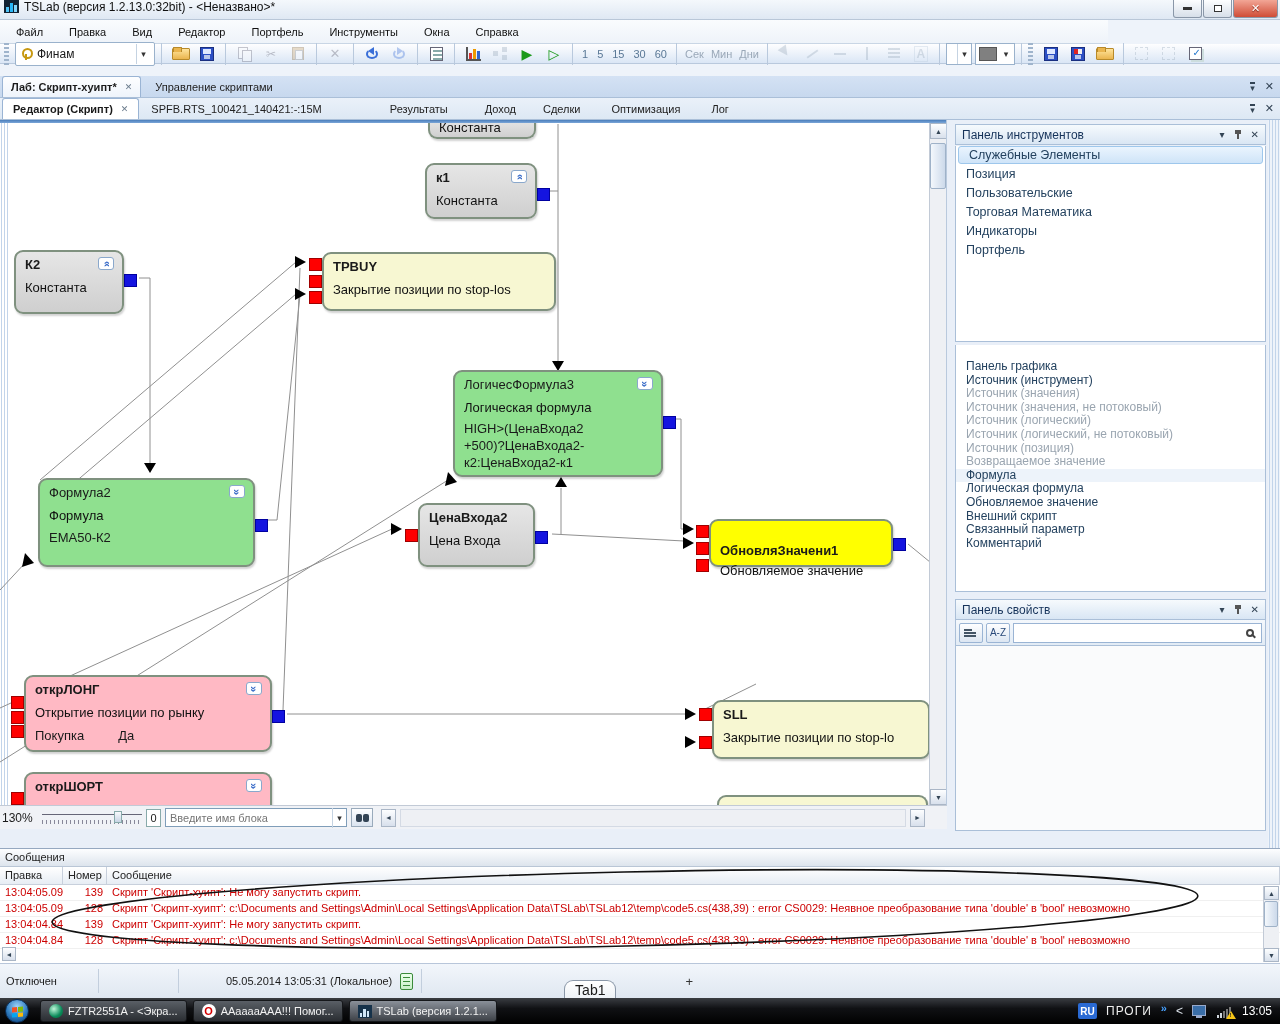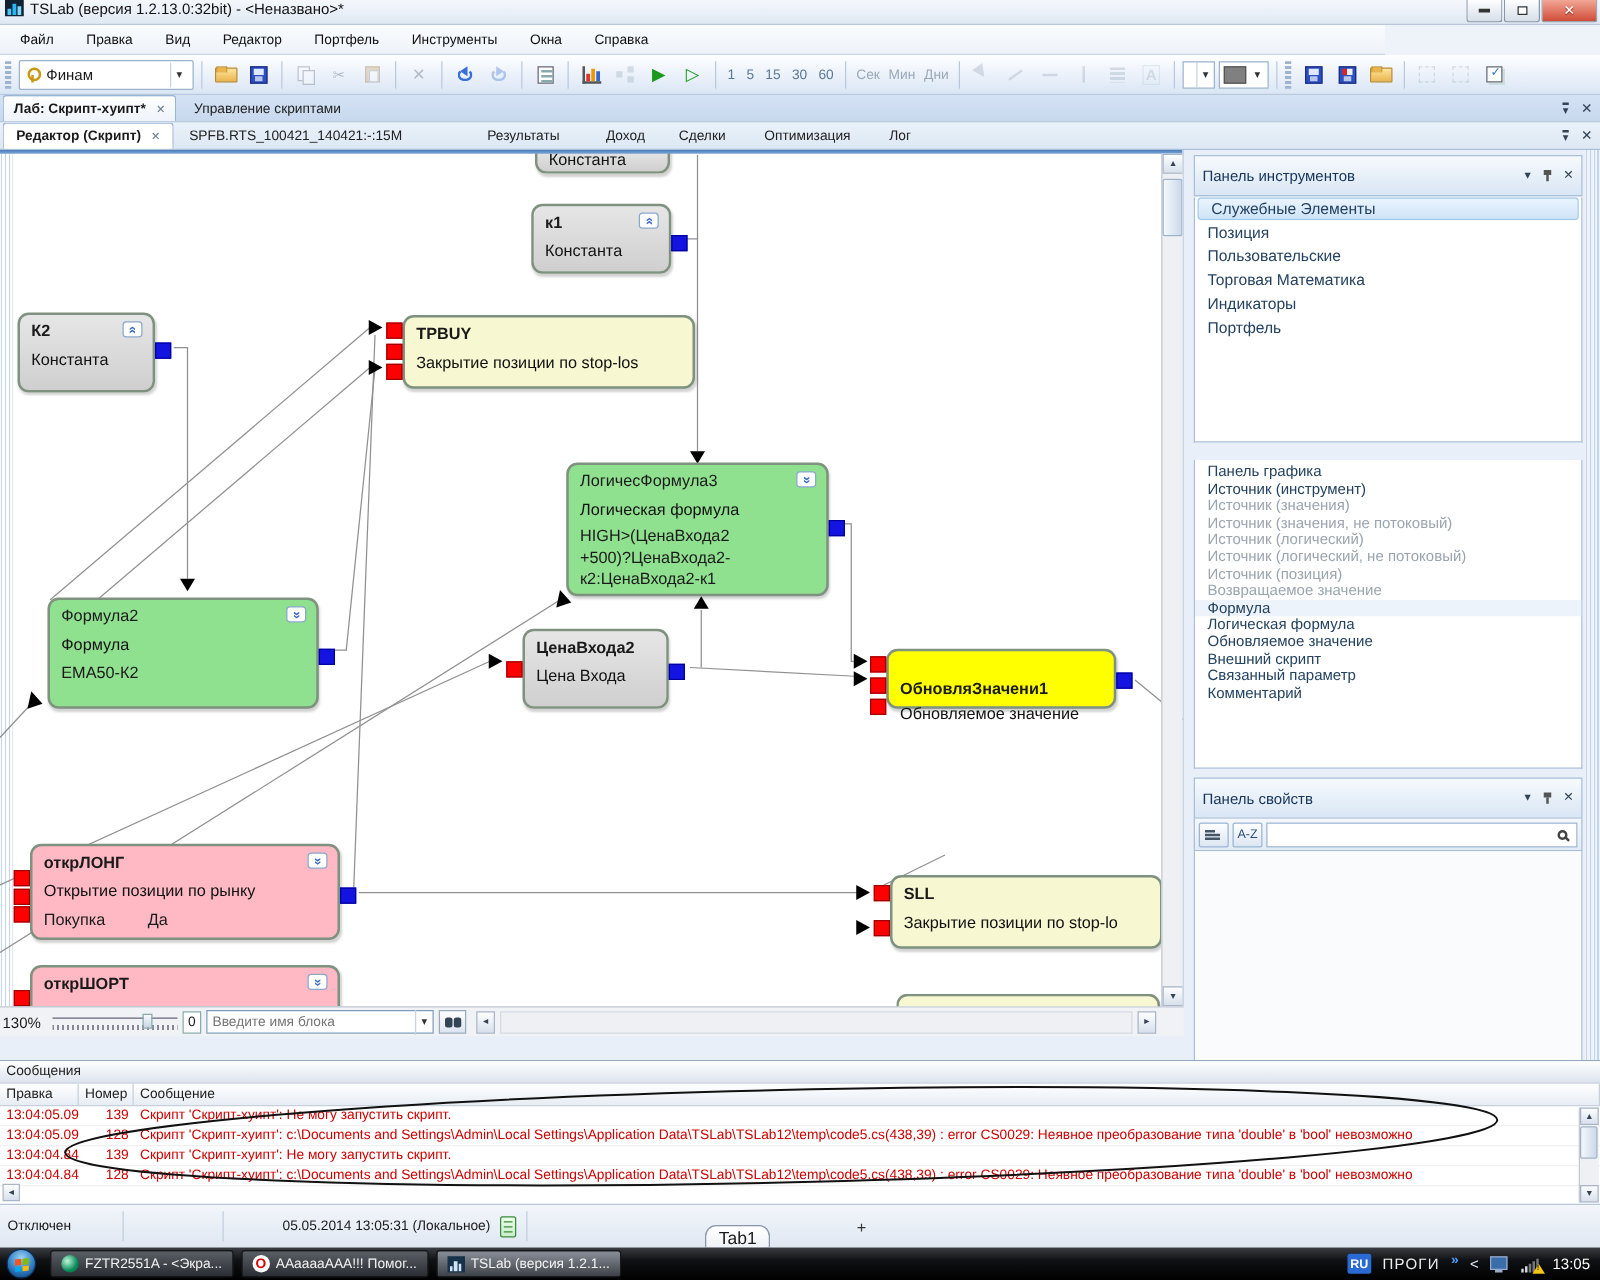--- a/index.html
+++ b/index.html
@@ -17,21 +17,21 @@
   .winbtn .bar { width:9px; height:3px; background:#333; }
   .winbtn .restore { width:8px; height:7px; border:1px solid #333; position:relative; background:#fff;}
   .winbtn .restore::before { content:""; position:absolute; left:2px; top:-3px; width:8px; height:7px; border:1px solid #333; background:#fff; z-index:-1;}
   .winbtn.close { width:45px; background:linear-gradient(#f2a696,#cf4c36); color:#fff; font-weight:bold; font-size:11px; text-shadow:0 1px 1px #7c2013; }
 
   
   .menubar { position:absolute; left:0; top:20px; width:1108px; height:24px; background:linear-gradient(#fafcfe,#eef3f9); border-bottom:1px solid #c9d6e5; display:flex; align-items:center; gap:26px; padding-left:16px; font-size:11px; }
   .menu-item { color:#111; }
 
   
-  .toolbar { position:absolute; left:0; top:44px; width:1280px; height:32px; background:linear-gradient(#fefeff,#dae6f5); border-bottom:1px solid #b9c9dd; display:flex; align-items:center; gap:3px; padding-left:4px; }
+  .toolbar { position:absolute; left:0; top:44px; width:1280px; height:20px; background:linear-gradient(#fefeff,#dae6f5); border-bottom:1px solid #b9c9dd; display:flex; align-items:center; gap:3px; padding-left:4px; }
   .grip { width:5px; height:22px; background:repeating-linear-gradient(#9fb4cc 0 2px,transparent 2px 4px); margin-right:3px;}
   .tsep { width:1px; height:22px; background:#b9c9dd; margin:0 3px; }
   .tbtn { height:24px; min-width:24px; display:flex; align-items:center; justify-content:center; border-radius:2px; padding:0 2px; }
   .tbtn.dis { opacity:.35; }
   .combo-broker { display:flex; align-items:center; height:24px; background:#fff; border:1px solid #9ab2cc; border-radius:2px; width:140px; padding:0 4px; gap:5px; }
   .combo-broker .lbl { flex:1; font-size:12px; }
   .dd { width:14px; height:20px; display:flex; align-items:center; justify-content:center; color:#333; font-size:9px; border-left:1px solid #c5d3e2;}
   .keyicon { width:12px; height:12px; position:relative; }
   .keyicon::before { content:""; position:absolute; left:2px; top:0; width:7px; height:7px; border:2px solid #c79810; border-radius:50%; }
   .keyicon::after { content:""; position:absolute; left:5px; top:6px; width:2px; height:6px; background:#c79810; box-shadow:2px 2px 0 -1px #c79810; }
@@ -129,21 +129,21 @@
   .zoom-val { width:15px; height:18px; background:#fff; border:1px solid #8aa; text-align:center; font-size:11px; line-height:16px; }
   .block-search { width:182px; height:19px; background:#fff; border:1px solid #7f9db9; display:flex; align-items:center; }
   .block-search input { flex:1; border:none; outline:none; font-size:11px; color:#9aabc0; padding:0 4px; font-family:"Liberation Sans",sans-serif; background:transparent;}
   .bino-btn { width:22px; height:19px; background:linear-gradient(#fdfeff,#dbe4f0); border:1px solid #9ab; display:flex; align-items:center; justify-content:center; gap:1px; }
   .bino-btn i { width:6px; height:8px; background:#345; border-radius:2px; }
   .hbtn { width:15px; height:18px; background:linear-gradient(#fdfeff,#d8e0ec); border:1px solid #aab6c6; font-size:7px; color:#345; display:flex; align-items:center; justify-content:center; }
   .htrack { flex:1; height:18px; background:#eef0f4; border:1px solid #d4dae4; }
 
   
   .right-panel { position:absolute; left:955px; top:4px; width:311px; height:710px; }
-  .panel-h { height:33px; background:linear-gradient(#f6fafd,#d9e6f4); border:1px solid #aabfd8; display:flex; align-items:center; padding:0 6px; font-size:12px; color:#16335a; }
+  .panel-h { height:21px; background:linear-gradient(#f6fafd,#d9e6f4); border:1px solid #aabfd8; display:flex; align-items:center; padding:0 6px; font-size:12px; color:#16335a; }
   .panel-h .sp { flex:1; }
   .ph-icons { display:flex; gap:9px; align-items:center; color:#345; font-size:10px;}
   .pin { display:inline-block; width:8px; height:11px; position:relative; }
   .pin::before { content:""; position:absolute; left:1px; top:1px; width:6px; height:4px; background:#555; }
   .pin::after { content:""; position:absolute; left:3px; top:5px; width:2px; height:5px; background:#555; }
   .listbox { background:#fff; border:1px solid #aabfd8; border-top:none; }
   .tool-item { height:19px; line-height:19px; padding-left:10px; font-size:12.5px; color:#24425f; }
   .tool-item.sel { margin:1px 2px; border:1px solid #9ec7ec; border-radius:3px; background:linear-gradient(#eaf4fe,#cfe4f8); height:18px; line-height:16px; }
   .el-item { height:13.6px; line-height:13.6px; padding-left:10px; font-size:12px; color:#24425f; white-space:nowrap; overflow:hidden; }
   .el-item.m { color:#9aa5b0; }
@@ -597,21 +597,21 @@
       </span>
     </div>
     <div class="listbox" style="height:196px">
       <div class="tool-item sel">Служебные Элементы</div>
       <div class="tool-item">Позиция</div>
       <div class="tool-item">Пользовательские</div>
       <div class="tool-item">Торговая Математика</div>
       <div class="tool-item">Индикаторы</div>
       <div class="tool-item">Портфель</div>
     </div>
-    <div class="listbox" style="margin-top:14px;height:247px;padding-top:3px">
+    <div class="listbox" style="margin-top:3px;height:247px;padding-top:15px">
       <div class="el-item">Панель графика</div>
       <div class="el-item">Источник (инструмент)</div>
       <div class="el-item m">Источник (значения)</div>
       <div class="el-item m">Источник (значения, не потоковый)</div>
       <div class="el-item m">Источник (логический)</div>
       <div class="el-item m">Источник (логический, не потоковый)</div>
       <div class="el-item m">Источник (позиция)</div>
       <div class="el-item m">Возвращаемое значение</div>
       <div class="el-item hl">Формула</div>
       <div class="el-item">Логическая формула</div>

